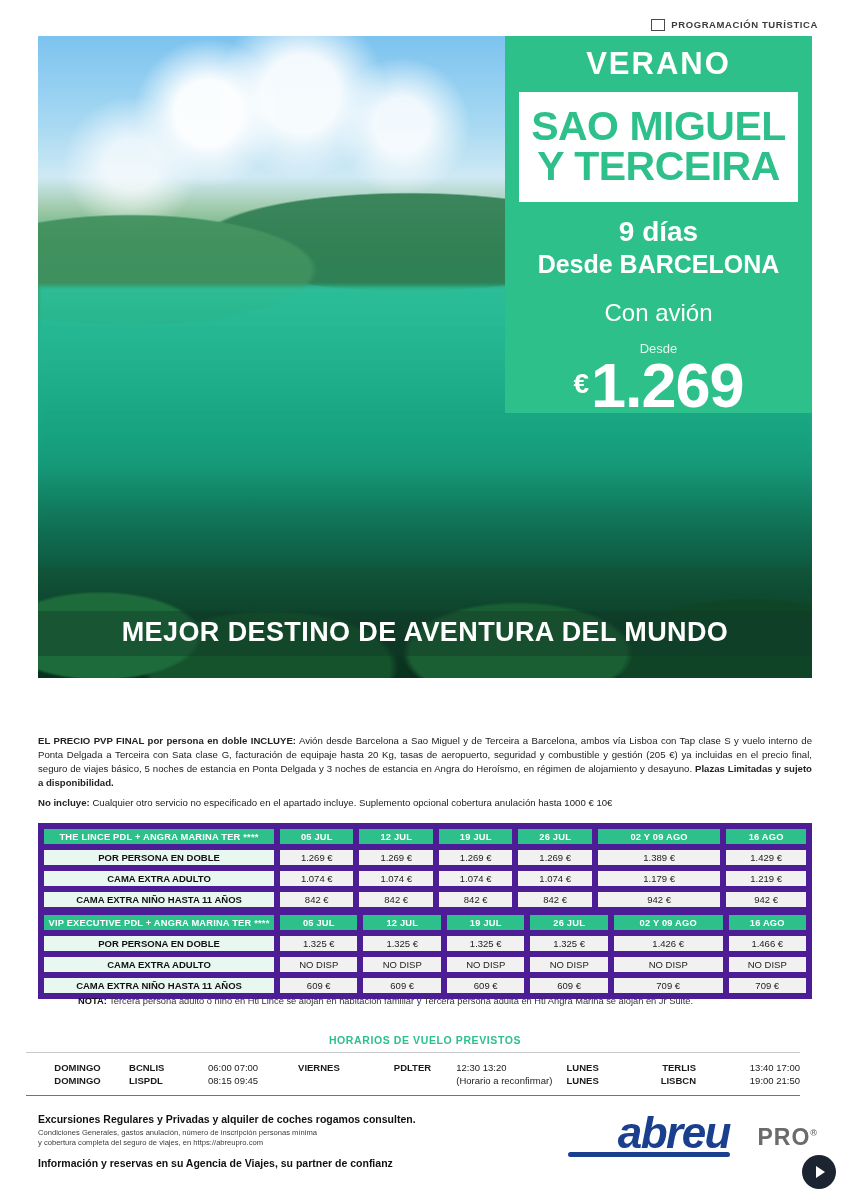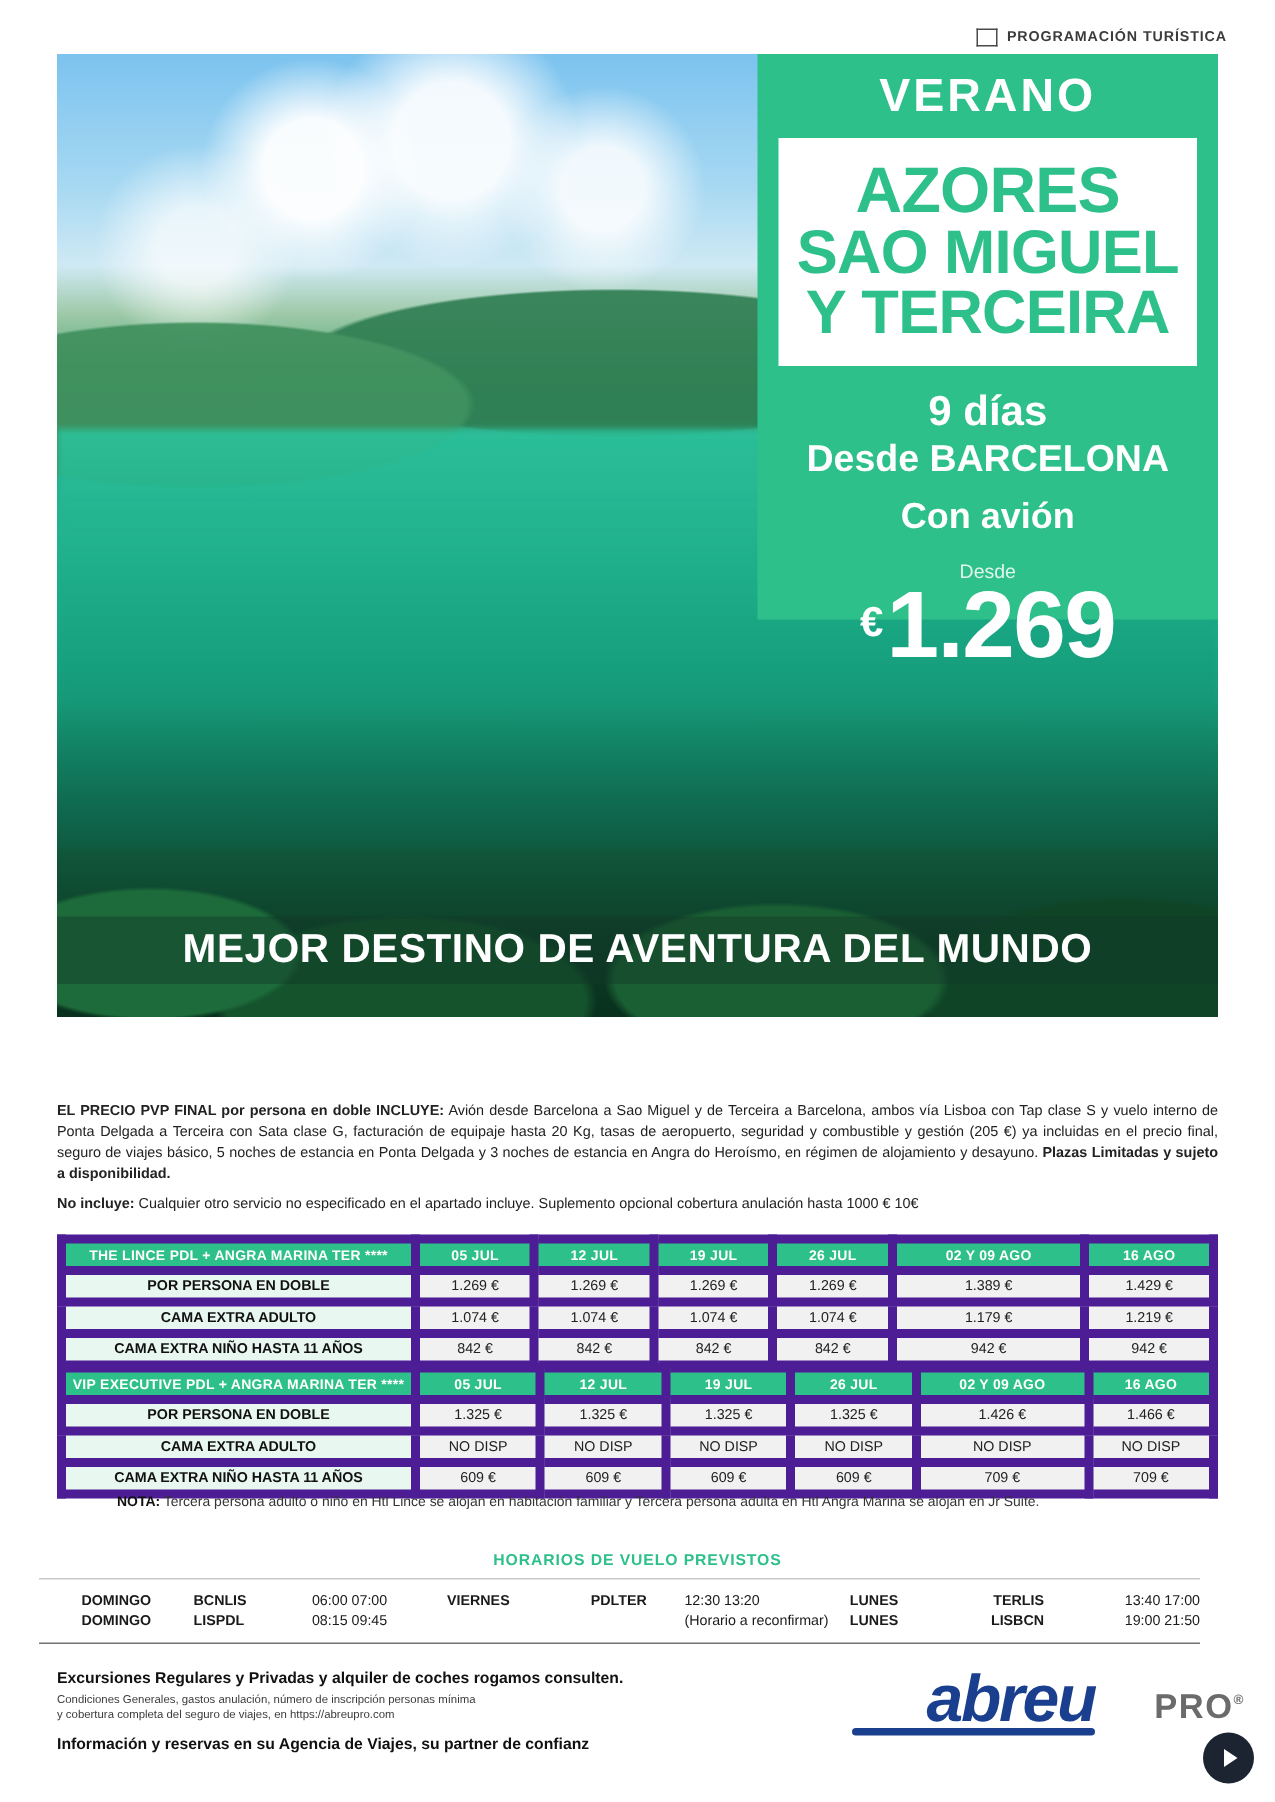--- a/index.html
+++ b/index.html
@@ -111,21 +111,21 @@
   .dest-1 { font-size: 43px; }
   .dest-2 { font-size: 41px; }
   .dest-3 { font-size: 41px; }
   .panel-info {
     text-align: center;
     color: #fff;
     padding-top: 14px;
   }
   .panel-info .ln1 { font-size: 28px; font-weight: 800; }
   .panel-info .ln2 { font-size: 25px; font-weight: 800; margin-top: 2px;}
-  .panel-info .ln3 { font-size: 24px; font-weight: 700; margin-top: 10px;}
+  .panel-info .ln3 { font-size: 24px; font-weight: 400; margin-top: 20px;}
   .panel-desde {
     margin-top: 14px;
     text-align: center;
     color: rgba(255,255,255,.85);
     font-size: 13px;
   }
   .panel-price {
     text-align: center;
     color: #fff;
     font-weight: 800;
@@ -290,21 +290,21 @@
   }
   .brand-underline {
     position: absolute;
     right: 120px; top: 1152px;
     width: 162px; height: 5px;
     background: #1b3f8f;
     border-radius: 3px;
   }
   .pro {
     position: absolute;
-    right: 20px; top: 1124px;
+    right: 32px; top: 1124px;
     font-size: 23px;
     font-weight: 800;
     color: #6b6b6b;
     letter-spacing: 1px;
   }
   .pro-r { font-size: 9px; vertical-align: 9px; color:#6b6b6b;}
 
   .fab {
     position: absolute;
     right: 14px; bottom: 12px;
@@ -334,21 +334,20 @@
   <div class="hero">
     <div class="photo">
       <div class="photo-hills"></div>
       <div class="photo-lake"></div>
       <div class="photo-foliage"></div>
     </div>
 
     <div class="panel">
       <div class="panel-verano">VERANO</div>
       <div class="panel-white">
-        <div class="dest dest-1">AZORES</div>
         <div class="dest dest-2">SAO MIGUEL</div>
         <div class="dest dest-3">Y TERCEIRA</div>
       </div>
       <div class="panel-info">
         <div class="ln1">9 días</div>
         <div class="ln2">Desde BARCELONA</div>
         <div class="ln3">Con avión</div>
       </div>
       <div class="panel-desde">Desde</div>
       <div class="panel-price">

